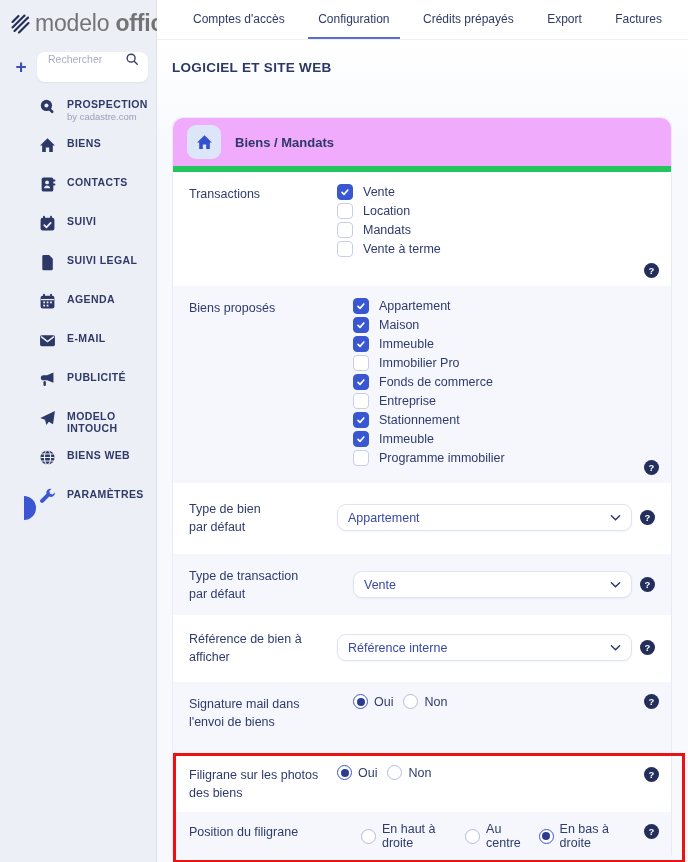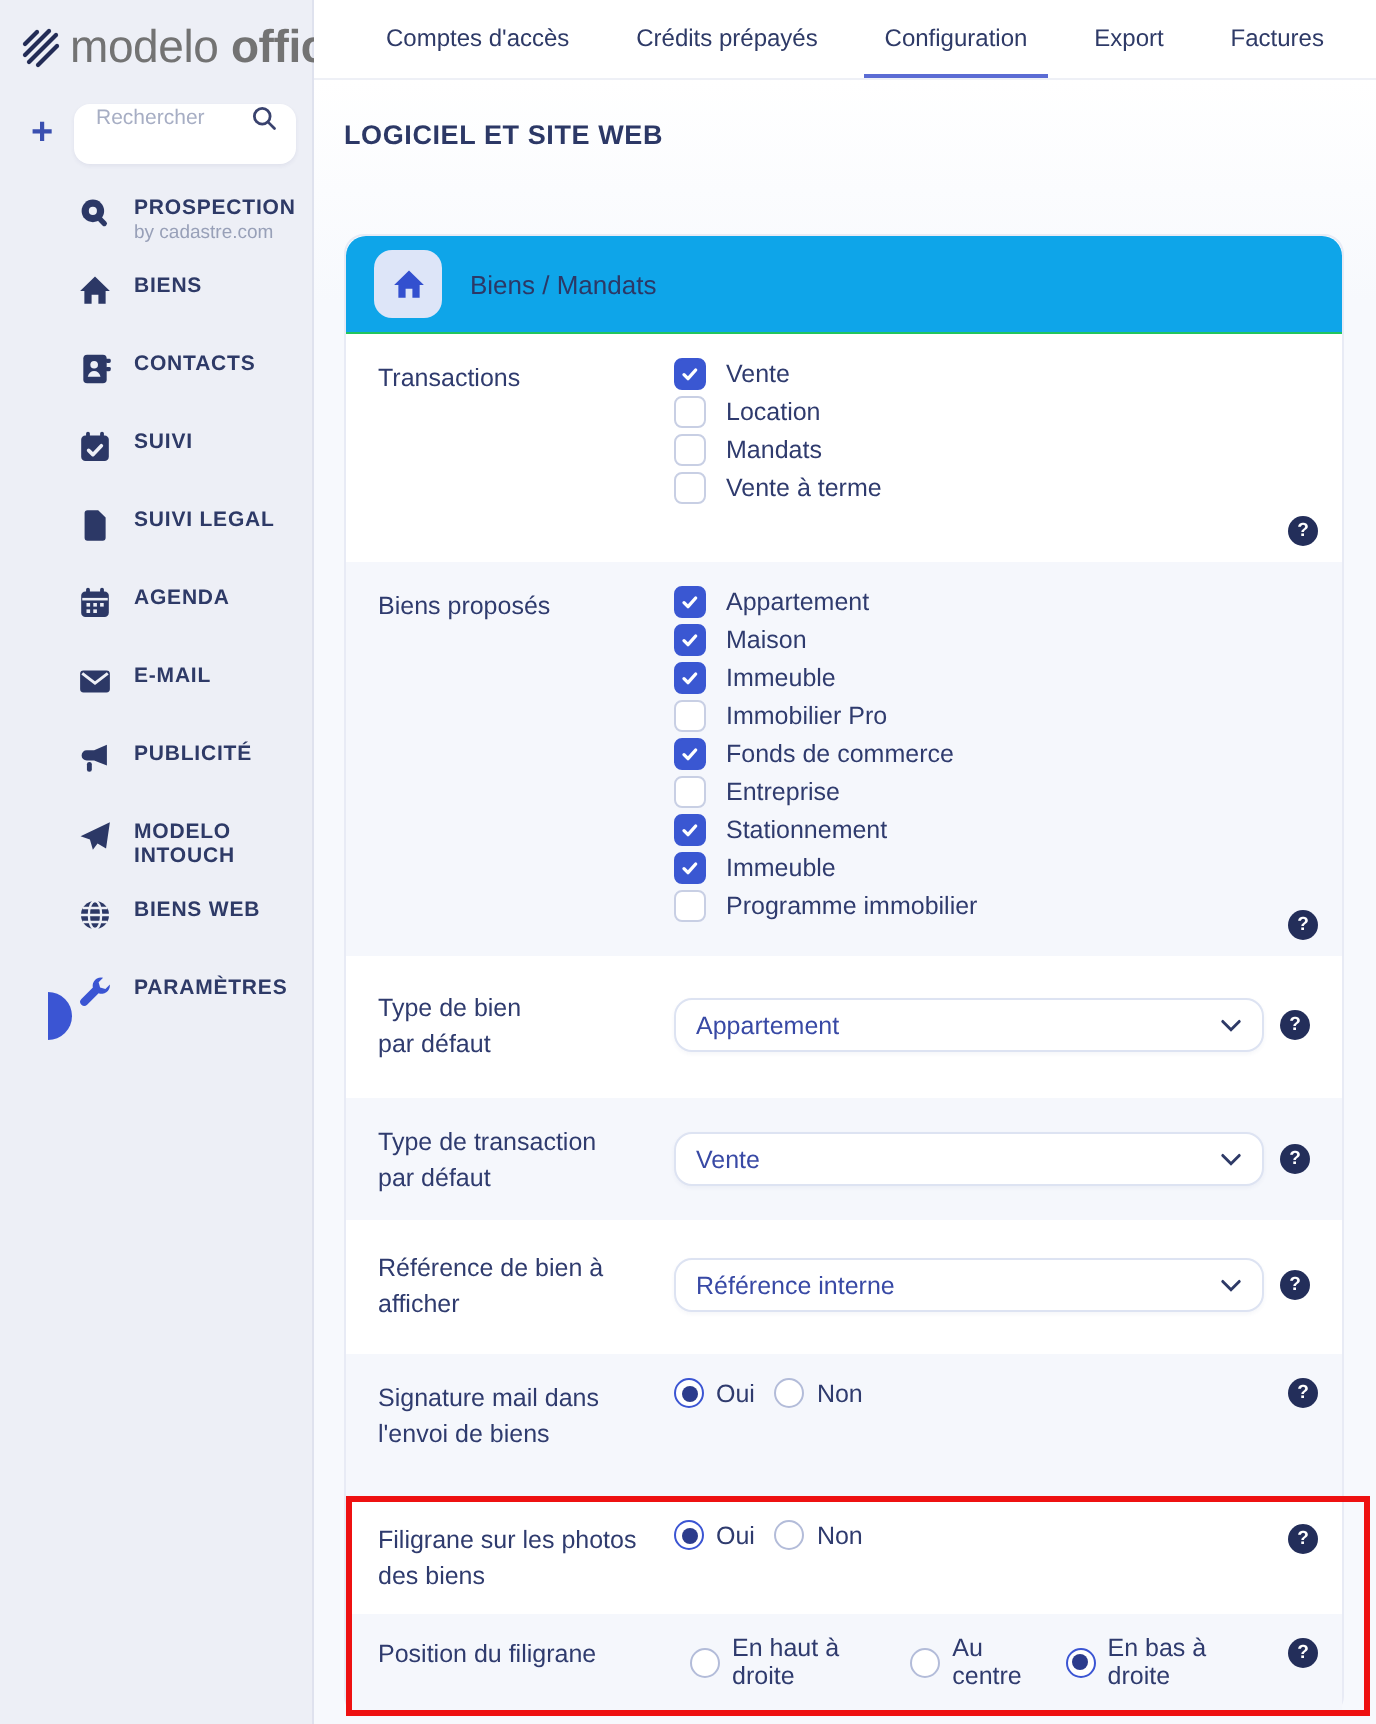--- a/index.html
+++ b/index.html
@@ -30,27 +30,27 @@
   .nav-item.active .nav-icon{color:#3b55d3;}
   .indicator{position:absolute;left:0;top:50%;transform:translateY(-50%);width:12px;height:24px;background:#3b55d3;border-radius:0 12px 12px 0;}
   
   .topbar{position:absolute;left:157px;top:0;right:0;height:40px;background:#fff;border-bottom:1px solid #eef0f6;display:flex;align-items:stretch;justify-content:space-between;padding:0 16px 0 26px;box-sizing:border-box;}
   .tab{display:flex;align-items:center;padding:0 10px;font-size:12px;color:#2e3a67;cursor:pointer;border-bottom:2px solid transparent;box-sizing:border-box;}
   .tab.active{border-bottom-color:#5b6cd4;}
   
   .main{position:absolute;left:157px;top:40px;right:0;bottom:0;background:linear-gradient(180deg,#ffffff 0px,#f7f9fd 110px,#f7f9fd 100%);overflow:hidden;}
   .page-title{margin:20px 0 0 15px;font-size:13.5px;font-weight:700;color:#2c3866;letter-spacing:.3px;}
   .card{width:500px;margin:42px 0 0 15px;background:#fff;border:1px solid #e8ebf5;border-radius:10px;box-sizing:border-box;}
-  .card-header{display:flex;align-items:center;height:48px;padding:0 14px;border-bottom:1px solid #22c55e;border-radius:10px 10px 0 0;background:#0ea5e9;}
+  .card-header{display:flex;align-items:center;height:48px;padding:0 14px;border-bottom:6px solid #22c55e;border-radius:10px 10px 0 0;background:#f0abfc;font-weight:bold;}
   .ch-icon{width:34px;height:34px;border-radius:9px;background:#dde5f8;color:#3350cf;display:flex;align-items:center;justify-content:center;}
   .ch-icon svg{width:17px;height:17px;}
   .ch-title{margin-left:14px;font-size:13px;color:#2c3866;}
   
   .row{display:flex;position:relative;padding:12px 16px;box-sizing:border-box;background:#fff;}
-  .row.tint{background:#f5f7fc;}
+  .row.tint{background:#f5f7fc;gap:16px;}
   .row-label{flex:0 0 148px;font-size:12.5px;color:#2f3b6e;line-height:18px;white-space:pre-line;padding-top:1px;}
   .row-control{flex:1;min-width:0;}
   
   .cb-item{display:flex;align-items:center;margin-bottom:3px;height:16px;cursor:pointer;}
   .box{width:16px;height:16px;border-radius:4px;border:1px solid #c8cfe4;background:#fff;box-sizing:border-box;flex:0 0 16px;display:flex;align-items:center;justify-content:center;}
   .box.checked{background:#3a57d2;border-color:#3a57d2;}
   .cb-label{margin-left:10px;font-size:12.5px;color:#2f3b6e;}
   
   .radio-item{display:inline-flex;align-items:center;gap:6px;margin-right:10px;font-size:12.5px;color:#2f3b6e;cursor:pointer;}
   .radio{width:15px;height:15px;border-radius:50%;border:1.5px solid #b3bcd9;background:#fff;box-sizing:border-box;position:relative;flex:0 0 15px;}
@@ -242,22 +242,22 @@
         </span>
         <span class="nav-text">
           <span class="nav-label">PARAMÈTRES</span>
         </span>
       </div>
     </div>
 </div>
 
 <div class="topbar">
   <div class="tab">Comptes d'accès</div>
+  <div class="tab active">Configuration</div>
   <div class="tab">Crédits prépayés</div>
-  <div class="tab active">Configuration</div>
   <div class="tab">Export</div>
   <div class="tab">Factures</div>
 </div>
 
 <div class="main">
   <div class="page-title">LOGICIEL ET SITE WEB</div>
 
   <div class="card">
     <div class="card-header">
       <span class="ch-icon">

